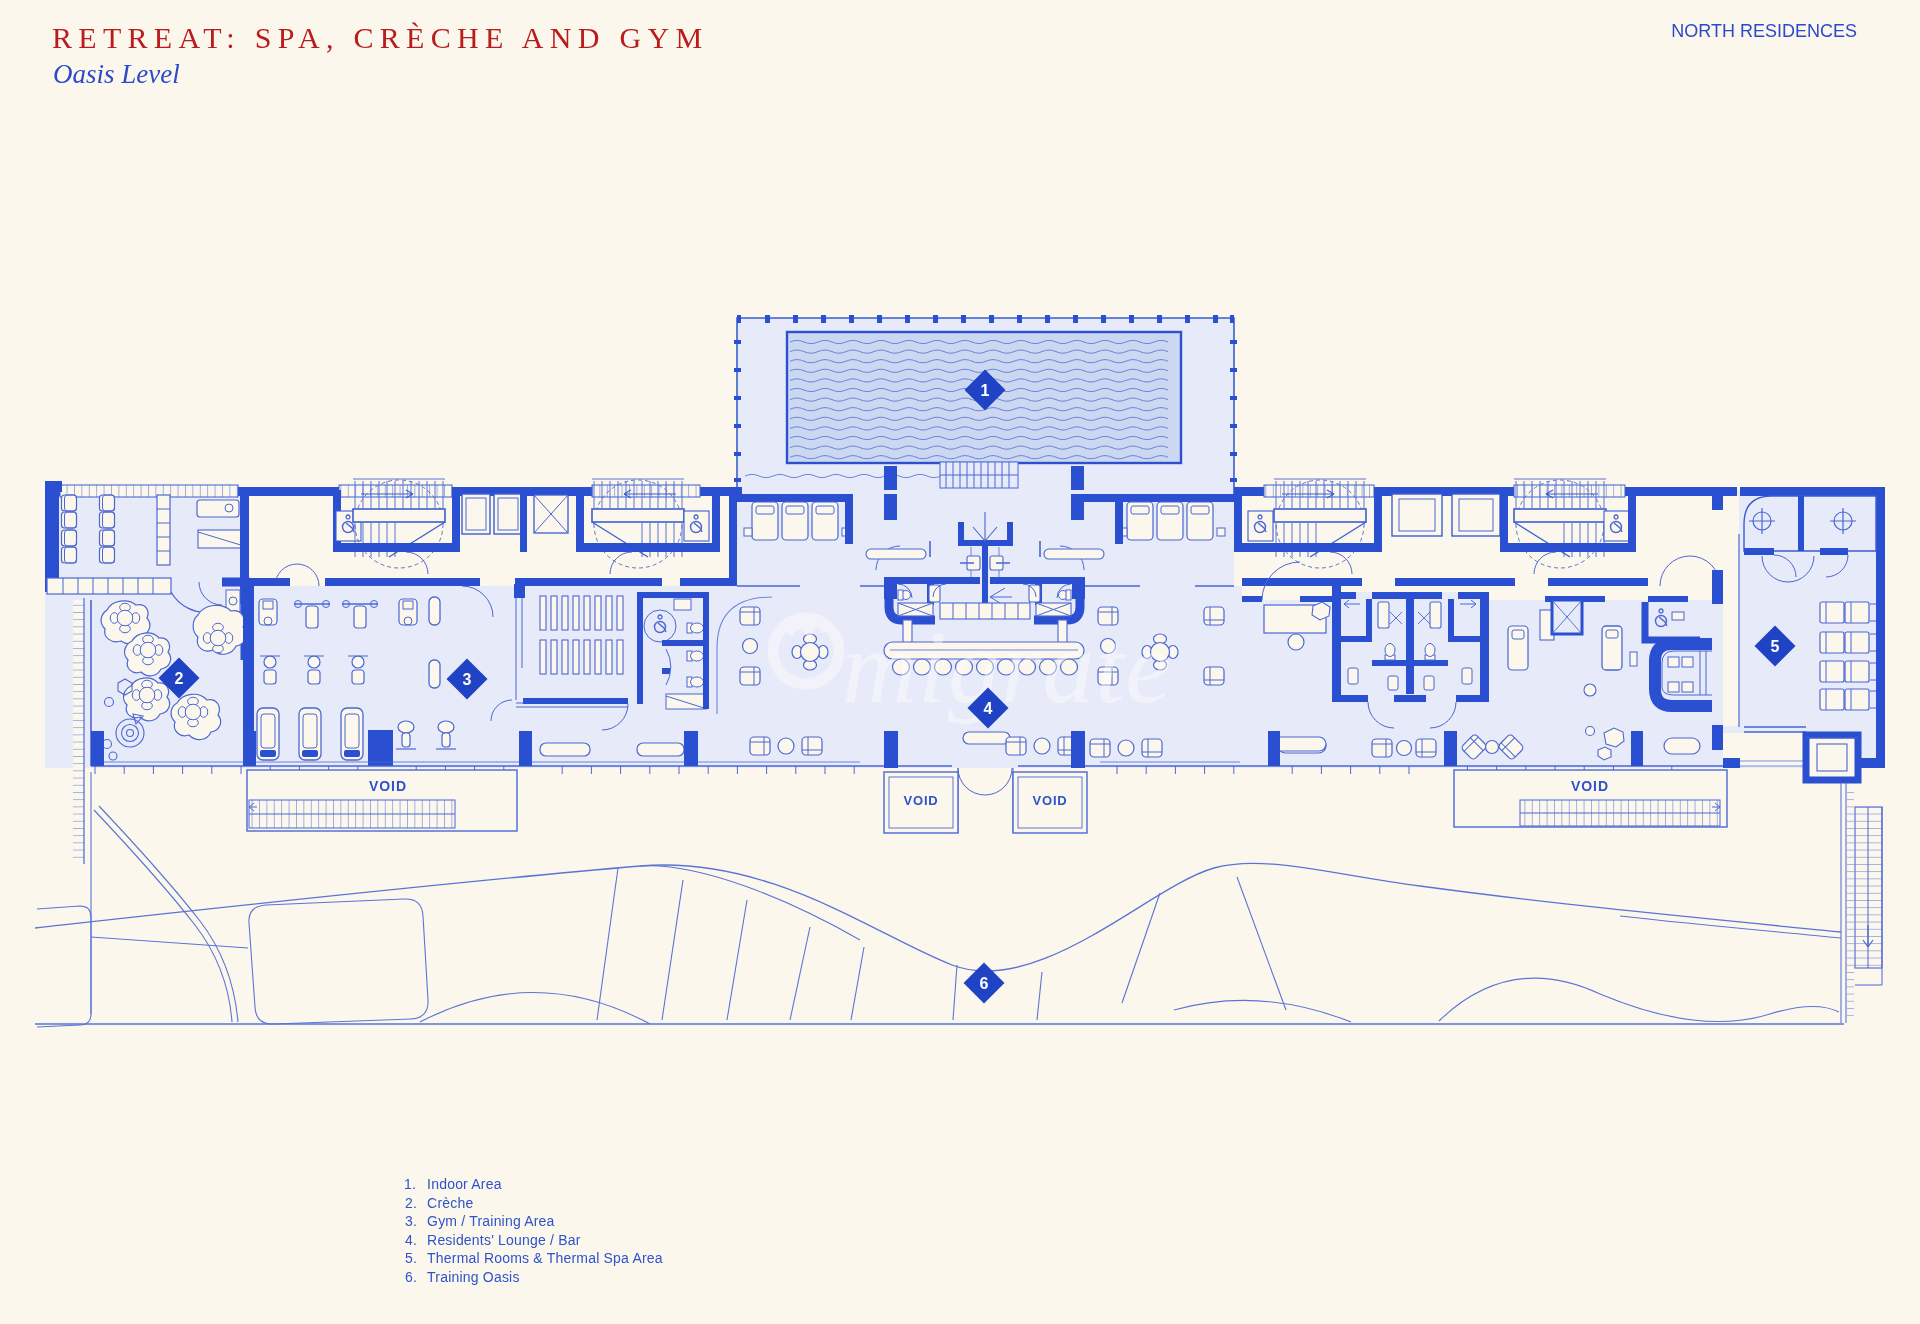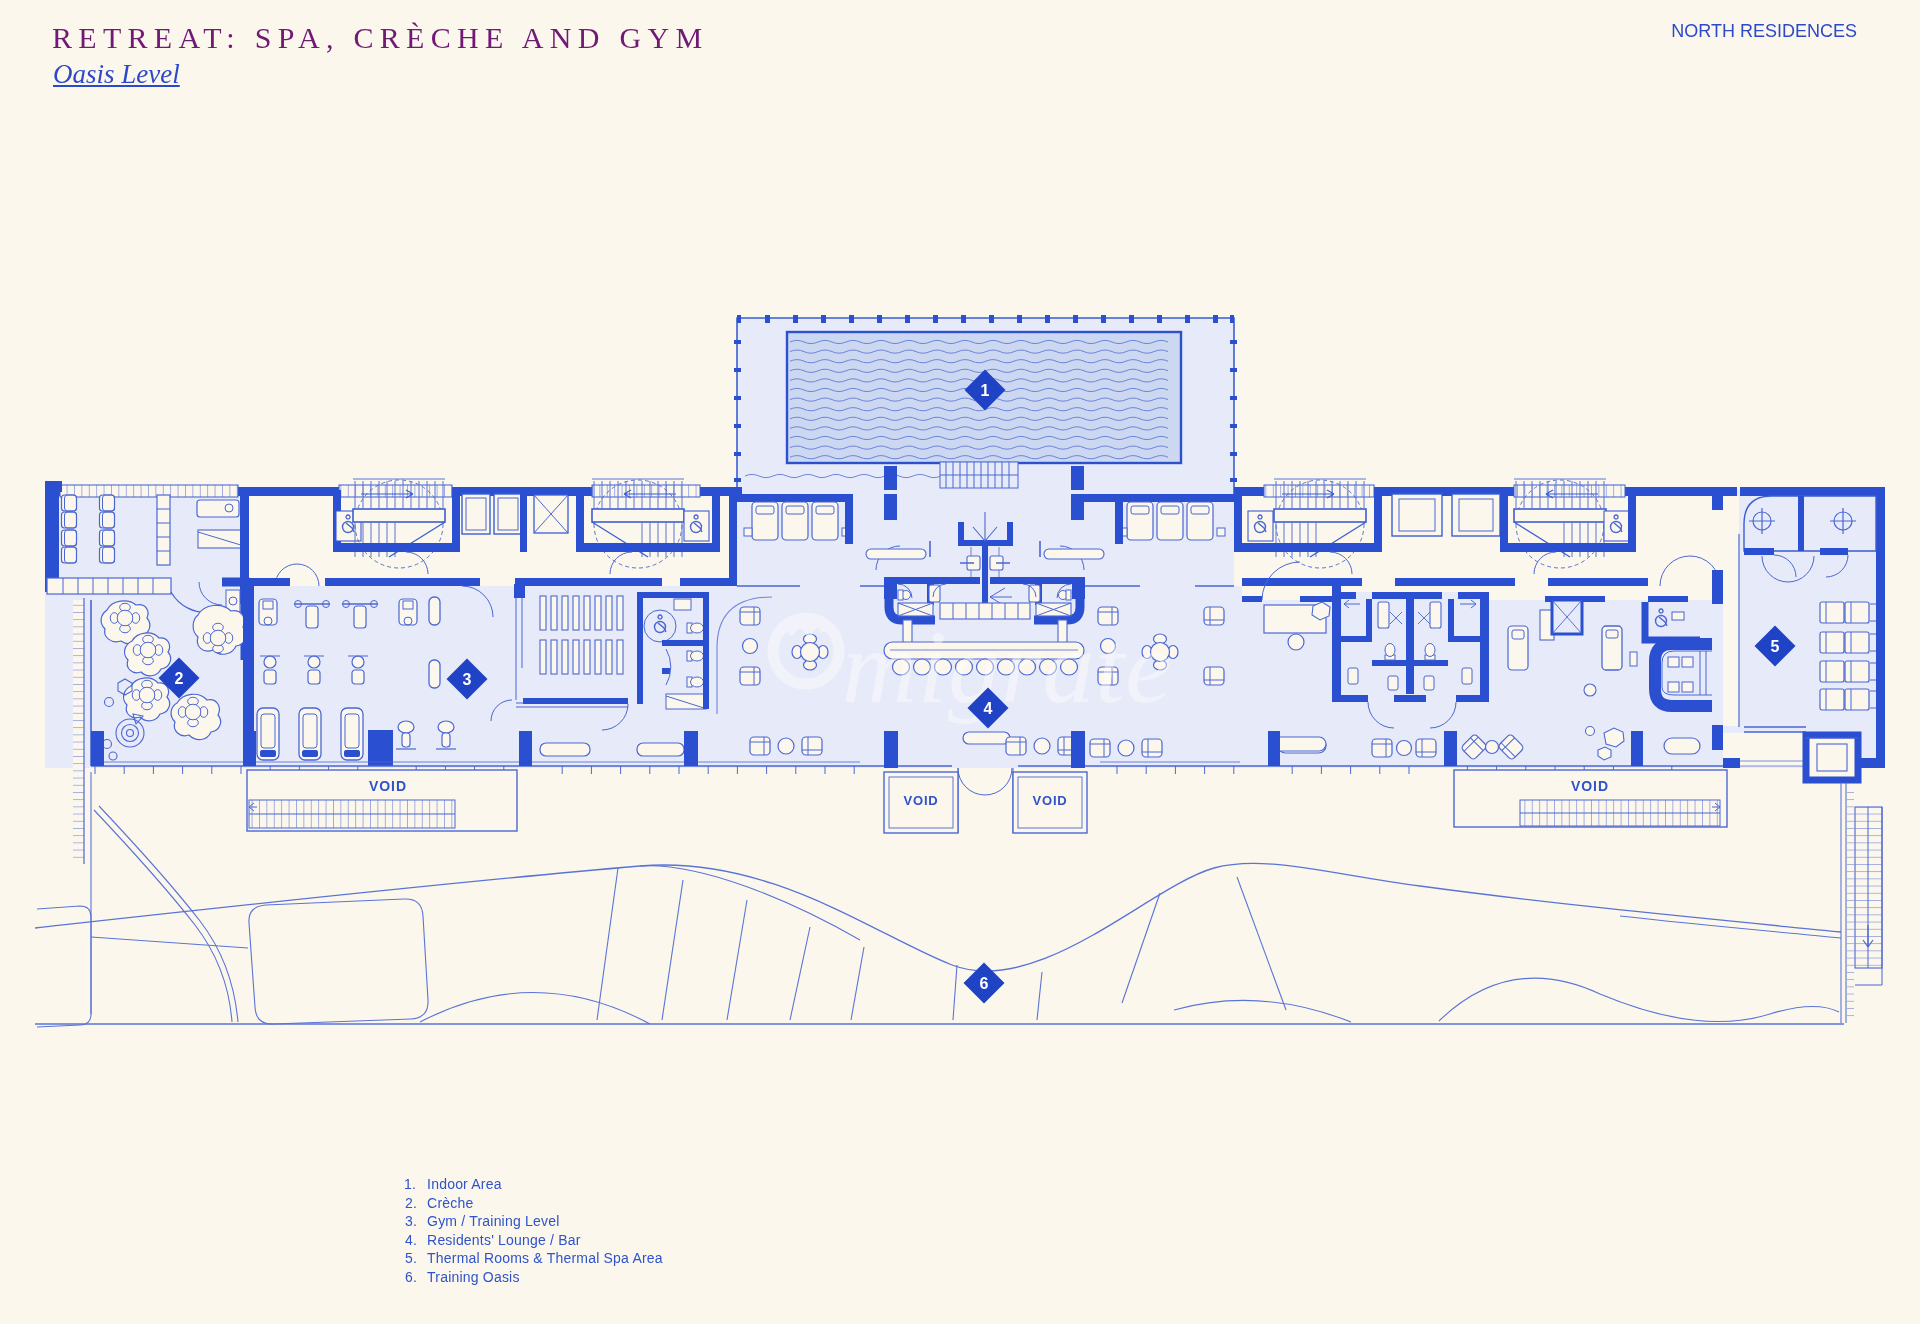--- a/index.html
+++ b/index.html
@@ -1075,40 +1075,40 @@
         </g>
 
   <g>
           <use href="#diamond" transform="translate(984,983)"></use>
           <text x="984" y="989">6</text>
         </g>
 </g>
 
 </svg>
 
-<div style="position:absolute;left:52px;top:21px;color:#701a75;font-family:'Liberation Serif',serif;font-size:30px;letter-spacing:6.3px;font-weight:400;">RETREAT: SPA, CRÈCHE AND GYM</div>
-
-<div style="position:absolute;left:53px;top:59px;color:#2b49c9;font-family:'Liberation Serif',serif;font-size:27px;font-style:italic;text-decoration:underline;">Oasis Level</div>
+<div style="position:absolute;left:52px;top:21px;color:#b91c1c;font-family:'Liberation Serif',serif;font-size:30px;letter-spacing:6.3px;font-weight:400;">RETREAT: SPA, CRÈCHE AND GYM</div>
+
+<div style="position:absolute;left:53px;top:59px;color:#2b49c9;font-family:'Liberation Serif',serif;font-size:27px;font-style:italic;">Oasis Level</div>
 
 <div style="position:absolute;right:63px;top:21px;color:#2b49c9;font-size:18px;font-weight:normal;letter-spacing:0px;">NORTH RESIDENCES</div>
 
 <div style="position:absolute;left:404px;top:1175px;color:#2e53cb;font-size:14px;line-height:16.4px;letter-spacing:0.2px;">
 <table style="border-collapse:collapse;color:#2e53cb;font-size:14px;line-height:16.6px;">
 <tbody>
           <tr>
             <td style="padding:0 10px 0 0;">1.</td>
             <td>Indoor Area</td>
           </tr>
 <tr>
             <td>2.</td>
             <td>Crèche</td>
           </tr>
 <tr>
             <td>3.</td>
-            <td>Gym / Training Level</td>
+            <td>Gym / Training Area</td>
           </tr>
 <tr>
             <td>4.</td>
             <td>Residents' Lounge / Bar</td>
           </tr>
 <tr>
             <td>5.</td>
             <td>Thermal Rooms &amp; Thermal Spa Area</td>
           </tr>
 <tr>

